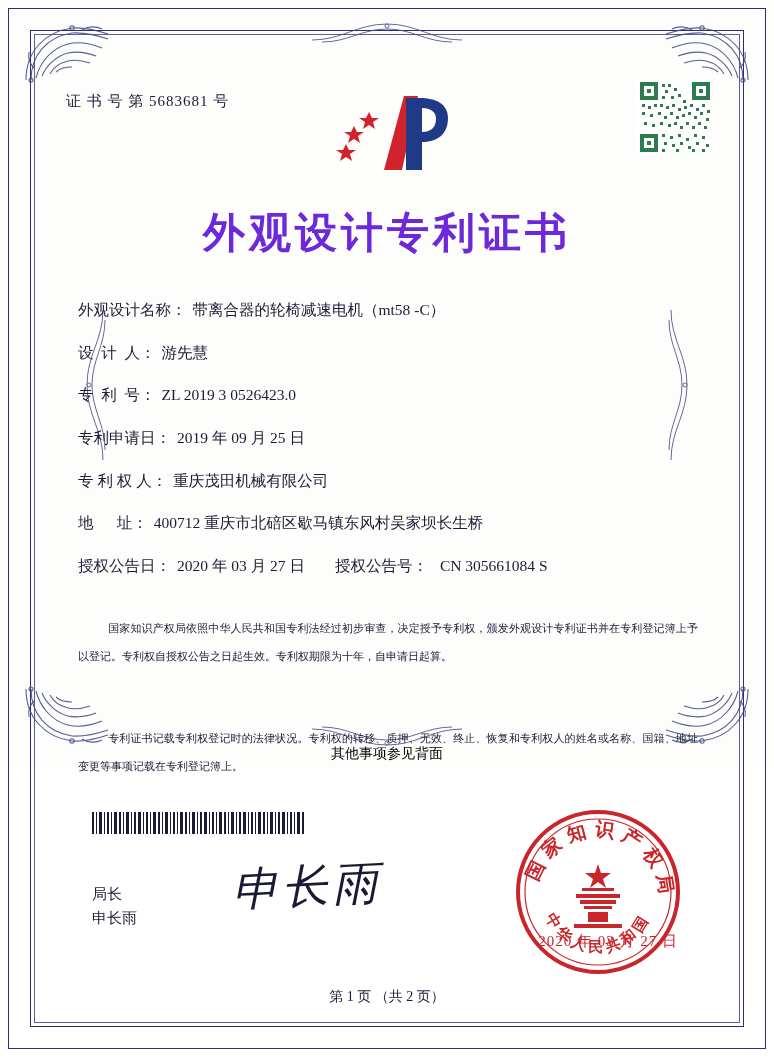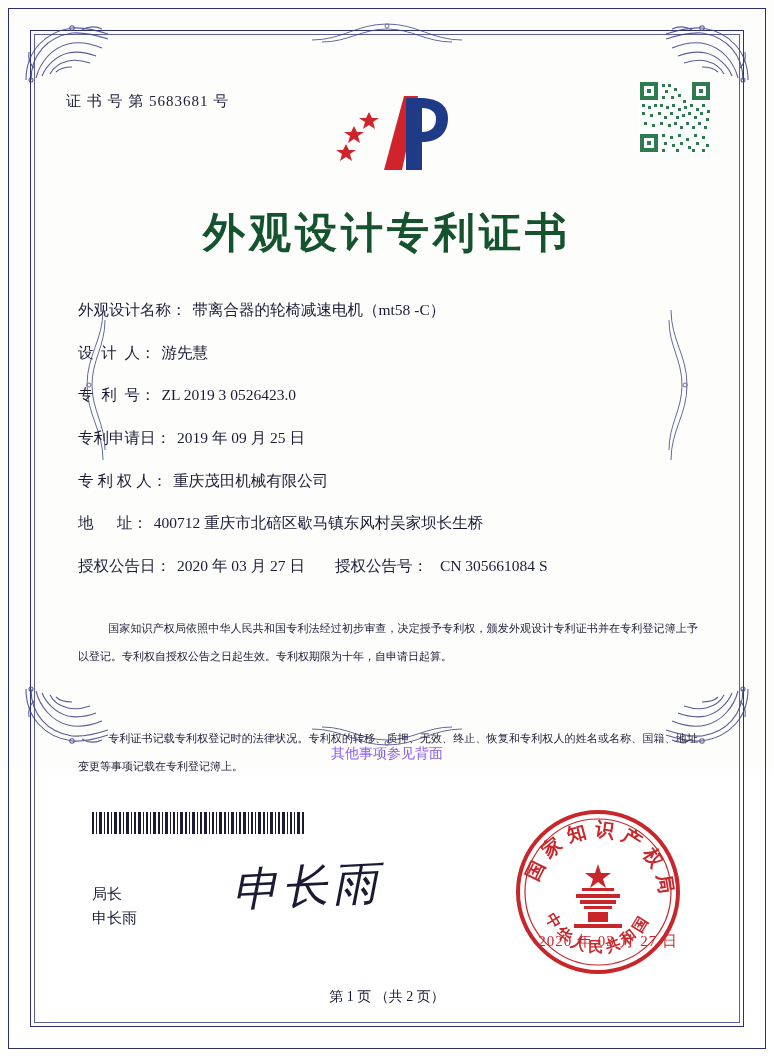--- a/index.html
+++ b/index.html
@@ -98,21 +98,21 @@
   .logo svg { display:block; }
 
   .doc-title {
     position: absolute;
     left: 0; right: 0;
     top: 205px;
     text-align: center;
     font-size: 42px;
     font-weight: bold;
     letter-spacing: 4px;
-    color: #14532d;
+    color: #6d28d9;
     font-family: "Liberation Serif", serif;
   }
 
   .fields {
     position: absolute;
     left: 78px;
     top: 300px;
     width: 620px;
     font-size: 15.5px;
     color: #1b1b38;
@@ -210,21 +210,21 @@
     font-size: 14px;
     color: #1b1b38;
   }
 
   .footnote {
     position: absolute;
     left: 0; right: 0;
     bottom: 6px;
     text-align: center;
     font-size: 14px;
-    color: #8b5cf6;
+    color: #000000;
   }
 </style>
 </head>
 <body>
 
 <div class="page">
 
   <div class="border-outer"></div>
   <div class="border-inner"></div>
   <div class="border-inner2"></div>

